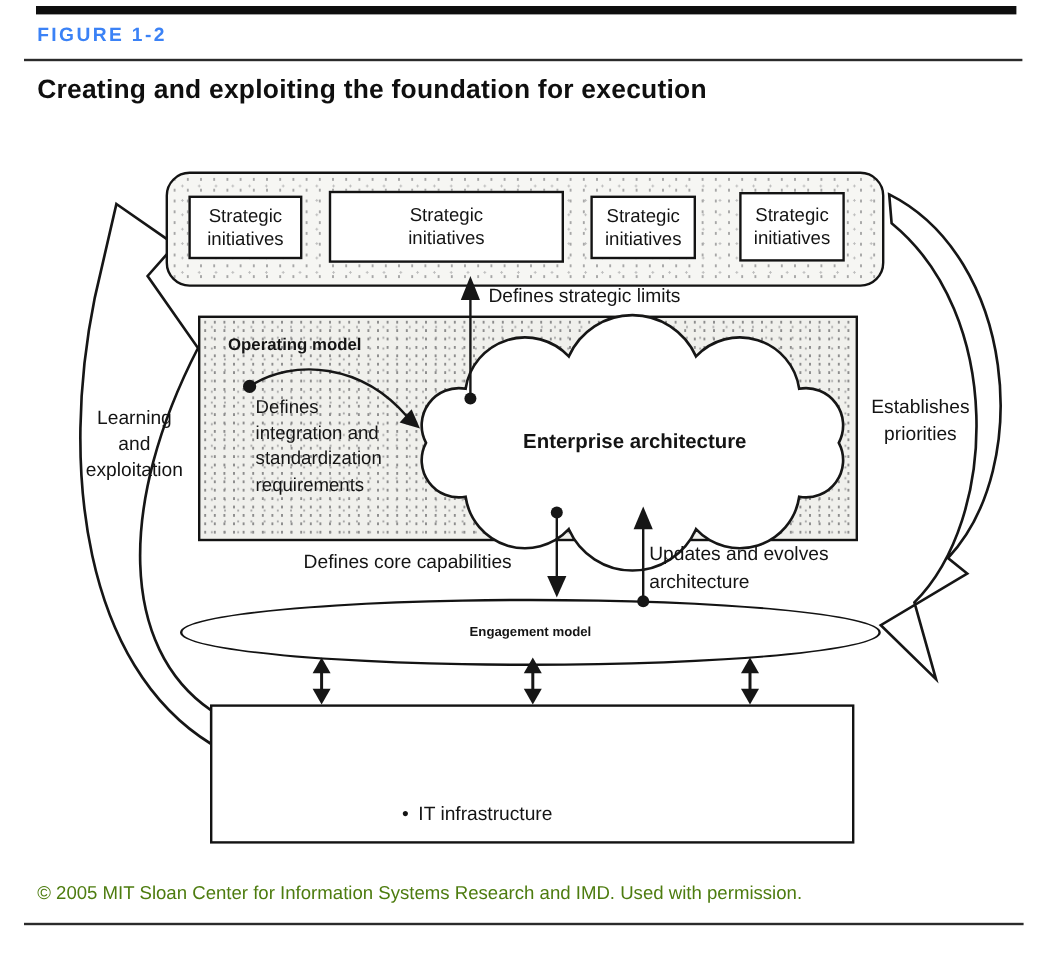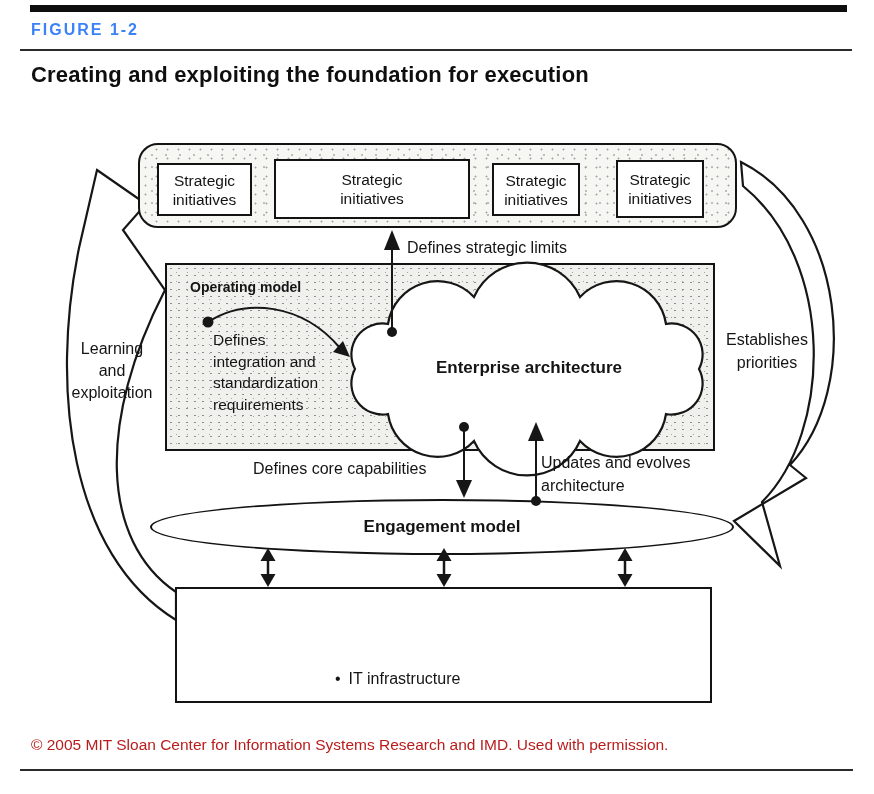--- a/index.html
+++ b/index.html
@@ -10,21 +10,21 @@
   .top-bar{left:30px;top:5px;width:817px;height:7px;background:#0e0e0e;}
   .fig-label{left:31px;top:21px;font-size:16px;font-weight:bold;letter-spacing:2px;color:#3b82f6;}
   .rule{background:#2b2b2b;height:2px;}
   .rule-top{left:20px;top:49px;width:832px;}
   .rule-bottom{left:20px;top:769px;width:833px;}
   .fig-title{left:31px;top:62px;font-size:22px;font-weight:bold;letter-spacing:0.2px;color:#0f0f0f;margin:0;}
   
   .svg-layer{left:0;top:0;width:874px;height:794px;pointer-events:none;}
   .z1{z-index:1;} .z2{z-index:2;} .z3{z-index:3;} .z4{z-index:4;}
   
-  .si-container{left:138px;top:143px;width:599px;height:85px;box-sizing:border-box;
+  .si-container{left:138px;top:143px;width:599px;height:96px;box-sizing:border-box;
       border:2.5px solid #131313;border-radius:20px;
       background-color:#f6f6f3;
       background-image:radial-gradient(circle,#a6a6a6 0.9px,transparent 1.1px),
                        radial-gradient(circle,#bdbdbd 0.8px,transparent 1px);
       background-size:11px 9px,14px 12px;background-position:0 0,5px 4px;}
   .si-box{position:absolute;box-sizing:border-box;border:2px solid #131313;background:#fff;
       display:flex;align-items:center;justify-content:center;text-align:center;
       font-size:15.5px;line-height:19px;white-space:pre-line;}
   .si1{left:17px;top:18px;width:95px;height:53px;}
   .si2{left:134px;top:14px;width:196px;height:60px;}
@@ -34,40 +34,40 @@
   .om-rect{left:165px;top:263px;width:550px;height:188px;box-sizing:border-box;
       border:2px solid #131313;
       background-color:#f0f0ec;
       background-image:radial-gradient(circle,#8d8d8d 0.9px,transparent 1.1px),
                        radial-gradient(circle,#a5a5a5 0.8px,transparent 1px);
       background-size:8px 7px,11px 9px;background-position:0 0,4px 3px;}
   
   .ellipse{left:150px;top:499px;width:584px;height:56px;box-sizing:border-box;
       border:2px solid #131313;border-radius:50%;background:#fff;
       display:flex;align-items:center;justify-content:center;}
-  .ellipse span{font-size:17px;font-weight:bold;}
+  .ellipse span{font-size:11px;font-weight:bold;}
   
   .foundation{left:175px;top:587px;width:537px;height:116px;box-sizing:border-box;
       border:2.5px solid #131313;background:#fff;}
   .f-title{position:absolute;left:158px;top:24px;font-size:17px;font-weight:bold;}
   .f-bullet{position:absolute;left:158px;font-size:16px;}
   .f-b1{top:57px;} .f-b2{top:81px;}
   .f-bullet .bm{margin-right:8px;}
   
   .lbl{font-size:16px;white-space:pre-line;}
   .om-title{left:190px;top:279px;font-size:14px;font-weight:bold;}
   .om-note{left:213px;top:329px;width:134px;text-align:left;font-size:15.5px;line-height:21.5px;}
   .ea-lbl{left:379px;top:358px;width:300px;text-align:center;font-size:17px;font-weight:bold;}
   .dsl-lbl{left:407px;top:239px;}
   .dcc-lbl{left:253px;top:460px;}
   .uae-lbl{left:541px;top:451px;line-height:23px;}
   .learn-lbl{left:52px;top:338px;width:120px;text-align:center;line-height:22px;}
   .estab-lbl{left:711px;top:328px;width:112px;text-align:center;line-height:23px;}
   
-  .credit{left:31px;top:736px;font-size:15.5px;color:#b91c1c;}
+  .credit{left:31px;top:736px;font-size:15.5px;color:#4d7c0f;}
 </style>
 </head>
 <body>
 
 <div class="page">
 
   <div class="abs top-bar"></div>
   <div class="abs fig-label">FIGURE 1-2</div>
   <div class="abs rule rule-top"></div>
   <h1 class="abs fig-title">Creating and exploiting the foundation for execution</h1>

